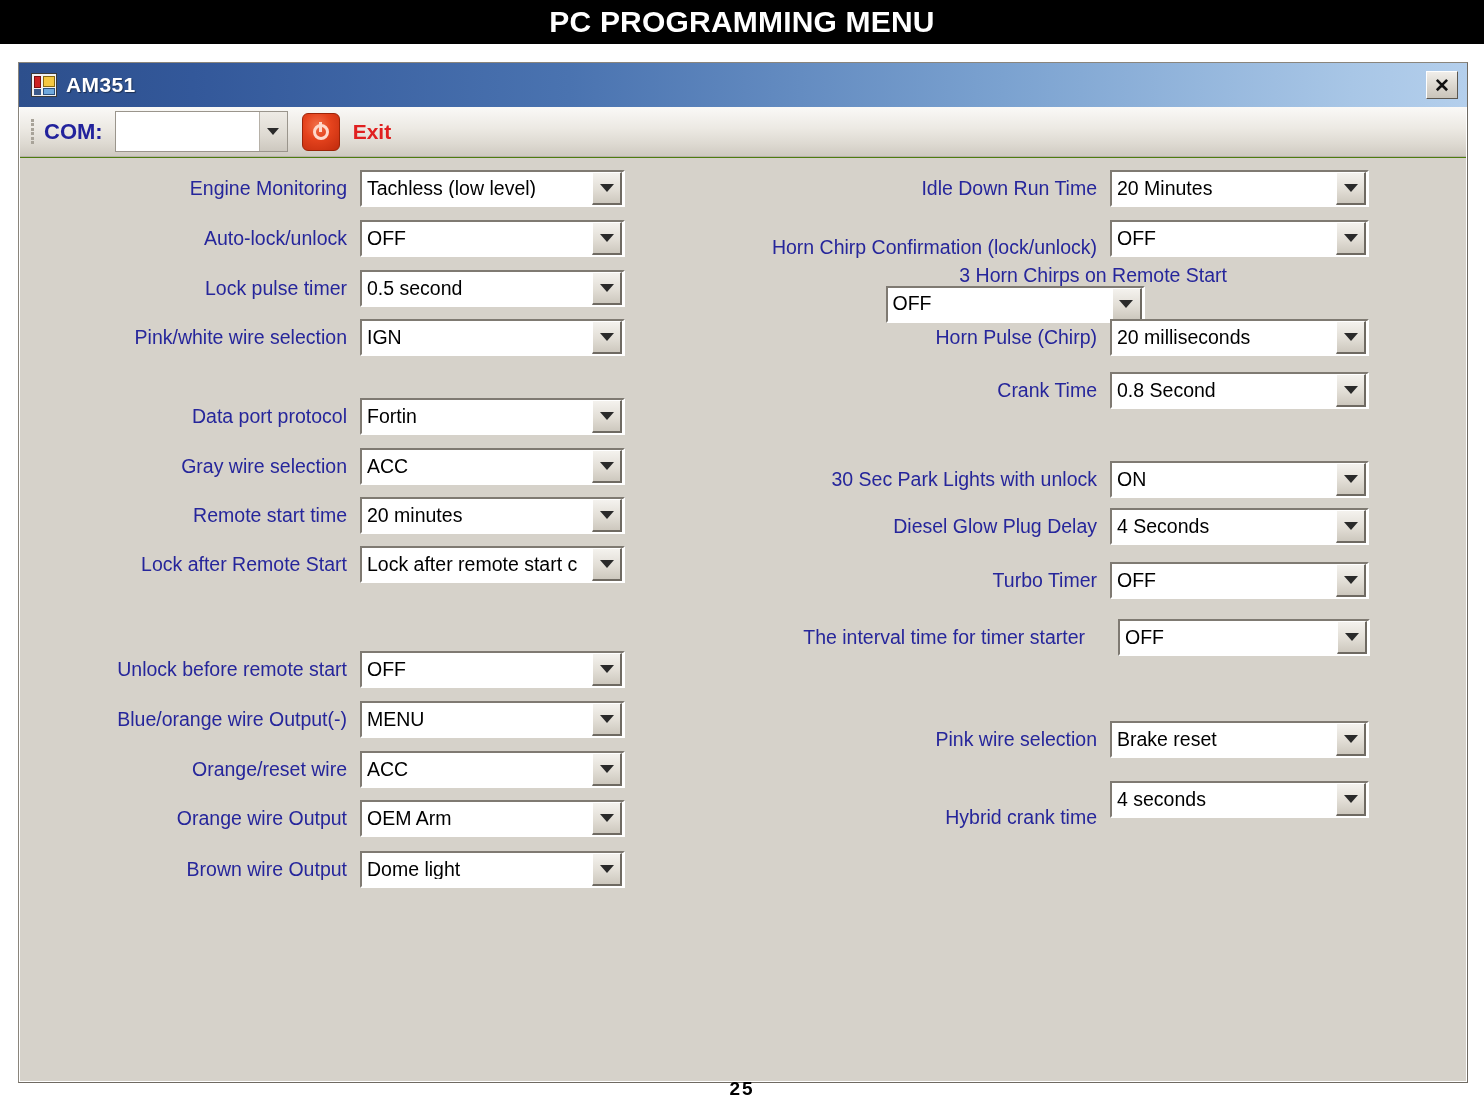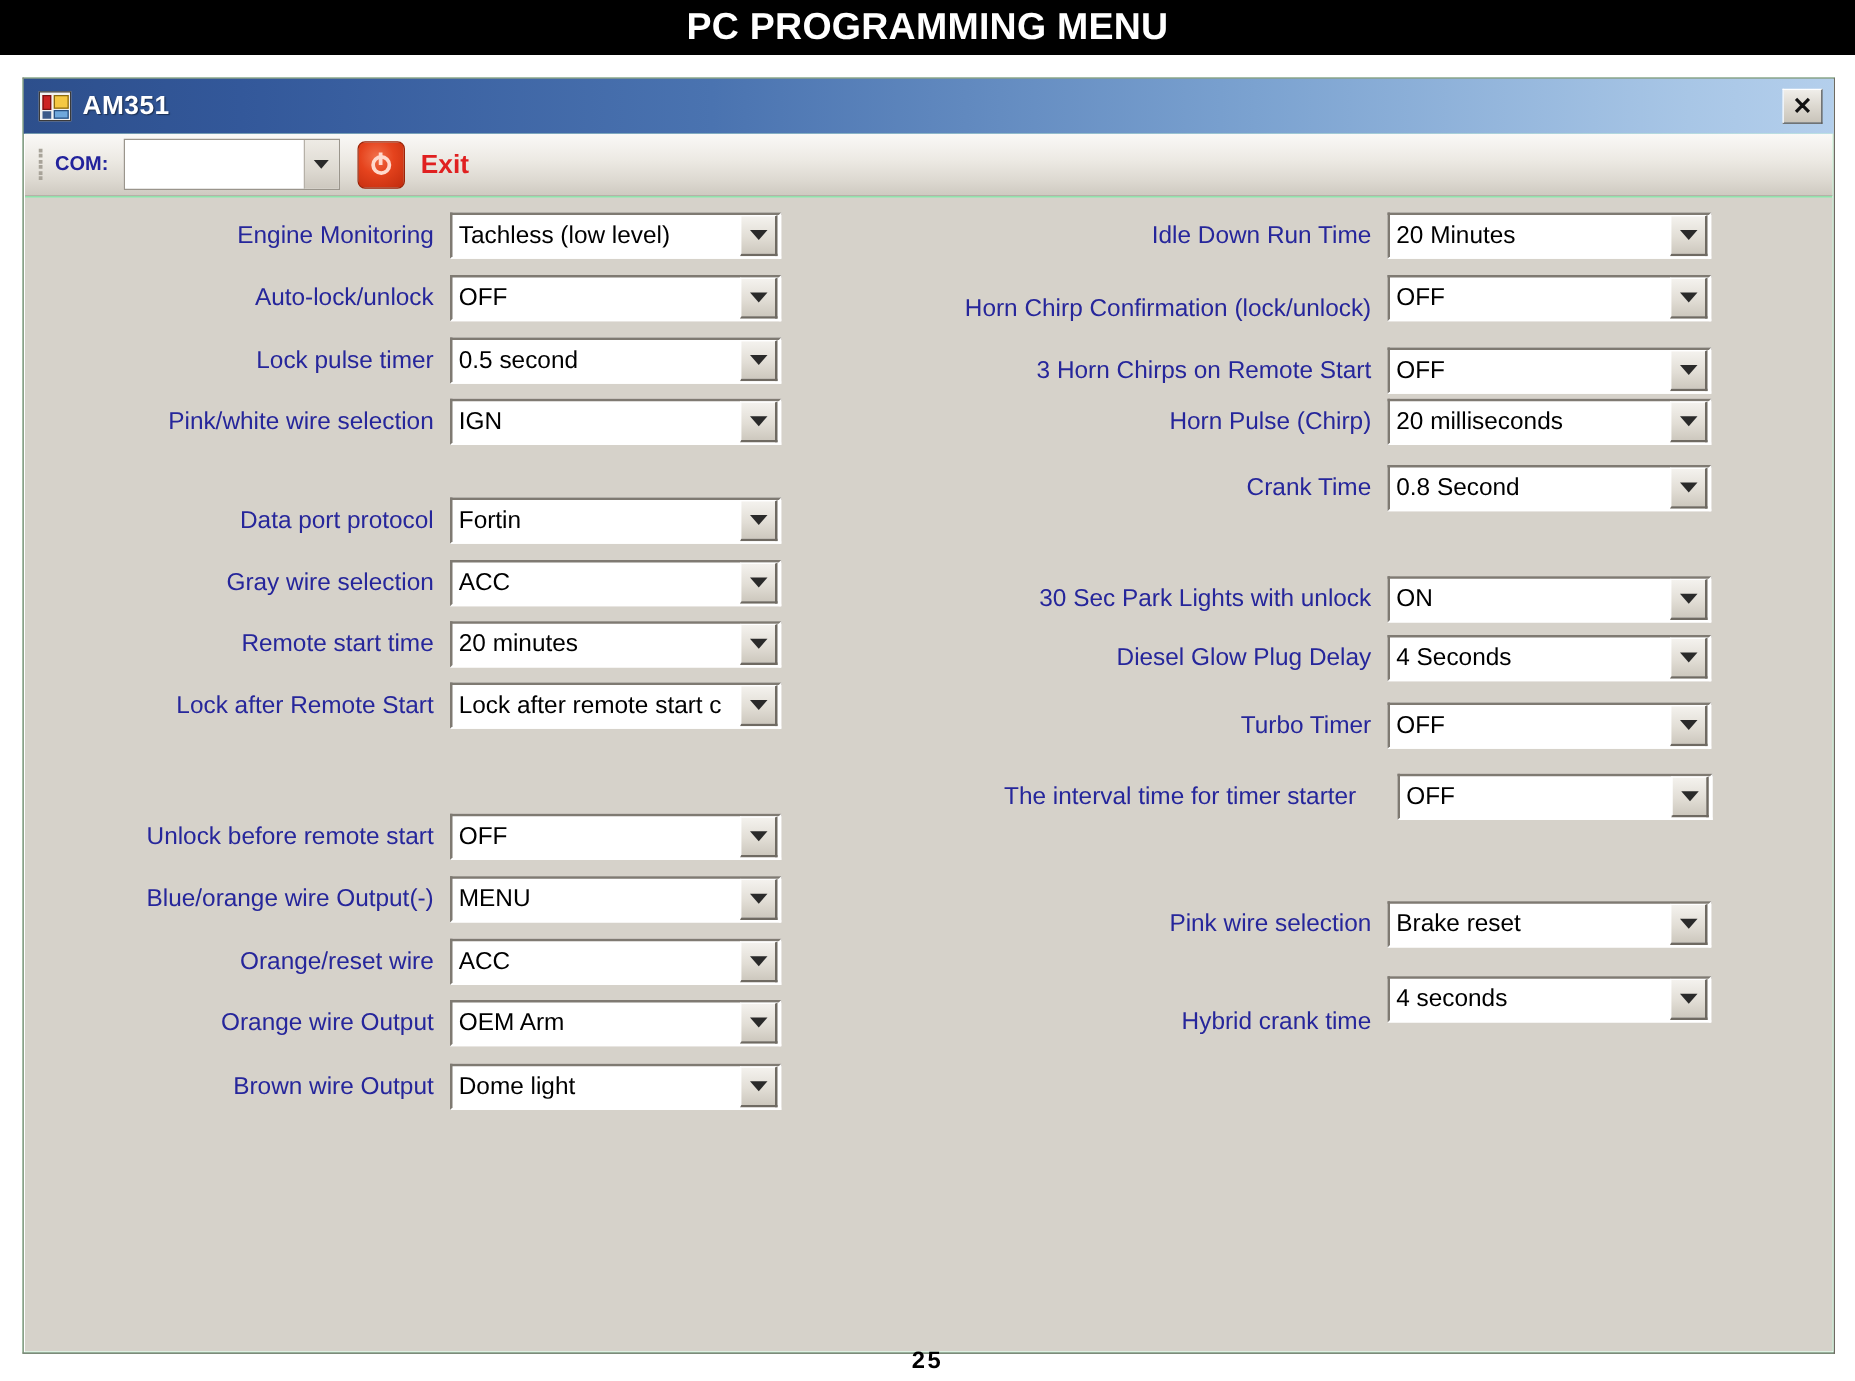--- a/index.html
+++ b/index.html
@@ -32,21 +32,21 @@
     width: 1484px; text-align: center;
     color: #000000; font-size: 19px; font-weight: bold;
     letter-spacing: 2px;
   }
 
   
   .app-window {
     position: absolute;
     left: 18px; top: 62px;
     width: 1450px; height: 1021px;
-    background: #86efac;
+    background: #4d7c0f;
     border: 1px solid #8a857c;
     border-right-color: #6f6a62;
     border-bottom-color: #6f6a62;
     box-shadow: 0 0 0 1px #ffffff inset;
   }
 
   .titlebar {
     position: absolute; left: 0; top: 0;
     width: 1448px; height: 44px;
     background: linear-gradient(to right, #2d4f8c 0%, #33589a 12%, #4a73b0 38%, #7ba2d0 68%, #a8c6e6 92%, #b4cfec 100%);
@@ -96,21 +96,21 @@
     display: flex; align-items: center;
   }
   .grip {
     width: 8px; height: 30px;
     margin-left: 8px; margin-right: 8px;
     display: flex; flex-direction: column; justify-content: space-between;
     padding: 2px 0;
   }
   .grip span { display: block; width: 3px; height: 3px; background: #a8a399; margin: 0 auto; }
   .com-label {
-    color: #22229c; font-size: 16px; font-weight: bold;
+    color: #22229c; font-size: 22px; font-weight: bold;
     margin-right: 12px;
     text-align: center;
   }
   .com-combo {
     position: relative;
     width: 173px; height: 41px;
     background: #ffffff;
     border: 1px solid #9a958c;
     display: flex; align-items: center;
   }
@@ -382,21 +382,21 @@
     </div>
     <div class="field-row" style="left:640px; top:62px; width:710px;align-items:flex-end;">
       <div class="field-label" style="width:450px;">Horn Chirp Confirmation (lock/unlock)</div>
       <div class="combo" style="width:259px;">
         <div class="combo-value">OFF</div>
         <div class="combo-arrow">
             <span class="arrow-glyph"></span>
           </div>
       </div>
     </div>
-    <div class="field-row" style="left:640px; top:120px; width:710px;">
+    <div class="field-row" style="left:640px; top:108px; width:710px;flex-direction:column;">
       <div class="field-label" style="width:450px;">3 Horn Chirps on Remote Start</div>
       <div class="combo" style="width:259px;">
         <div class="combo-value">OFF</div>
         <div class="combo-arrow">
             <span class="arrow-glyph"></span>
           </div>
       </div>
     </div>
     <div class="field-row" style="left:640px; top:161px; width:710px;">
       <div class="field-label" style="width:450px;">Horn Pulse (Chirp)</div>

